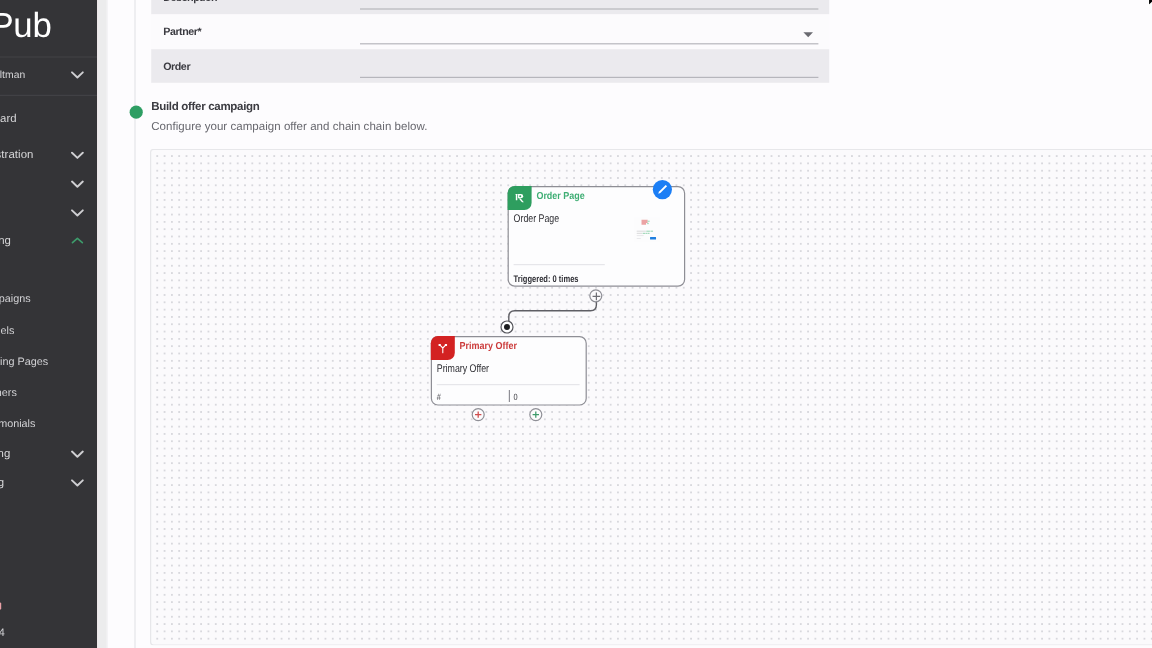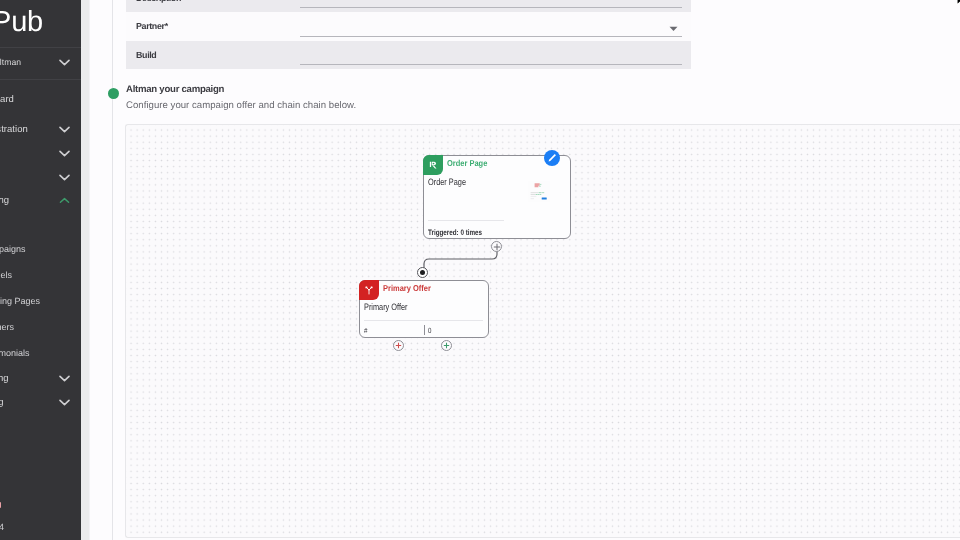--- a/index.html
+++ b/index.html
@@ -176,26 +176,26 @@
           <div class="frow odd">
             <span class="flabel">Partner*</span>
             <span class="finput"></span>
             <span class="fcaret">
               <svg width="9" height="6" viewBox="0 0 9 6">
                 <path d="M0.5 0.8 L4.5 5 L8.5 0.8 Z" fill="#6a6a70"></path>
               </svg>
             </span>
           </div>
           <div class="frow even">
-            <span class="flabel">Build</span>
+            <span class="flabel">Order</span>
             <span class="finput"></span>
           </div>
         </div>
 
-      <div class="sec-title">Altman your campaign</div>
+      <div class="sec-title">Build offer campaign</div>
       <div class="sec-sub">Configure your campaign offer and chain chain below.</div>
 
       <div class="canvas">
         <div class="canvas-dots"></div>
 
         <svg class="connector" width="840" height="420" style="position:absolute;left:0;top:0;">
           <path d="M 371 117 L 371 129 Q 371 134 366 134 L 303 134 Q 298 134 298 139 L 298 146" fill="none" stroke="#5e5e64" stroke-width="1.15"></path>
         </svg>
 
         <div class="node" id="node-order" style="left:297px; top:30px; width:148px; height:84px;">

